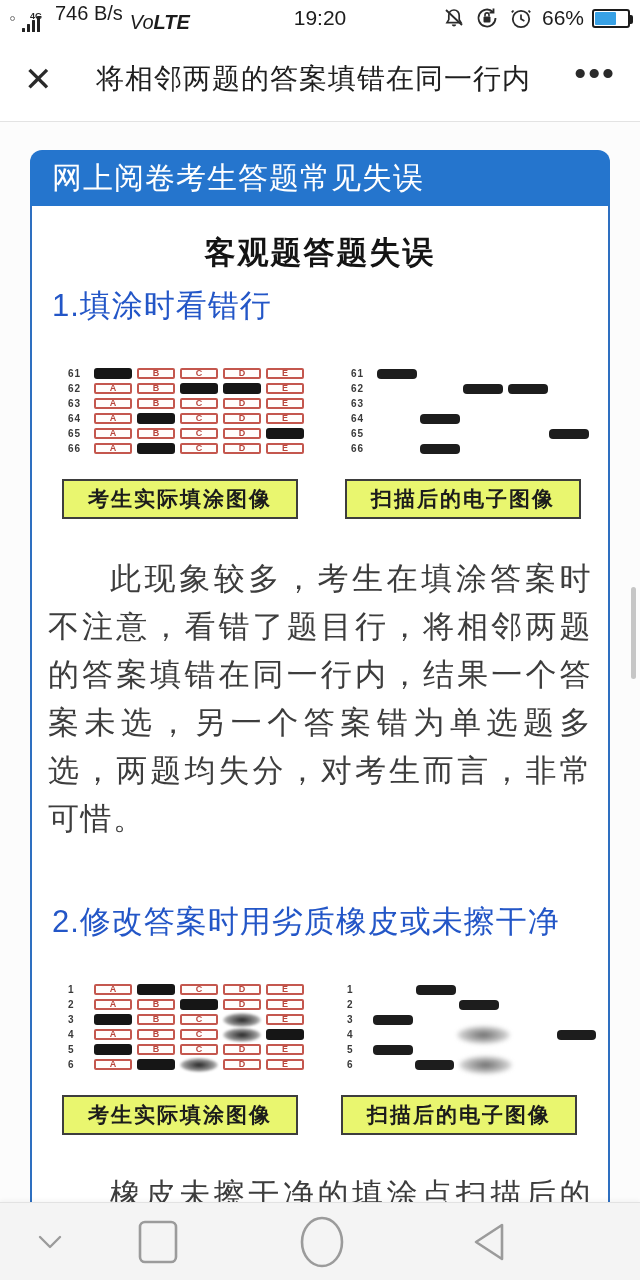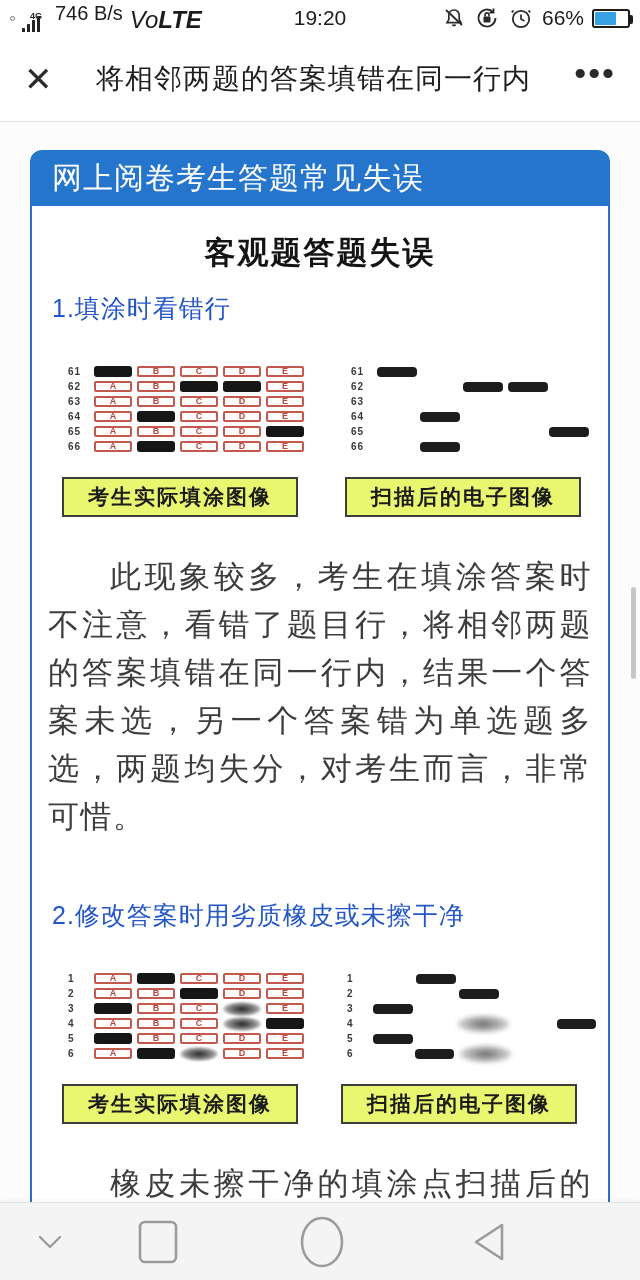--- a/index.html
+++ b/index.html
@@ -12,21 +12,21 @@
   .sb-left { display:flex; align-items:flex-end; gap:7px;justify-content:flex-end; }
   .sim-dot { width:5px; height:5px; border:1.5px solid #777; border-radius:50%; margin-bottom:14px; }
   .signal { position:relative; width:26px; height:22px; }
   .signal .bar { position:absolute; bottom:3px; width:3px; background:#222; border-radius:0.5px; }
   .signal .b1 { left:0;  height:4px; }
   .signal .b2 { left:5px; height:8px; }
   .signal .b3 { left:10px; height:12px; }
   .signal .b4 { left:15px; height:16px; }
   .signal .net-type { position:absolute; top:-2px; left:8px; font-size:9px; font-weight:700; color:#222; }
   .net-speed { font-size:20px; color:#1c1c1c; margin-bottom:10px; }
-  .volte { font-size:24px; font-style:italic; margin-bottom:1px; }
+  .volte { font-size:20px; font-style:italic; margin-bottom:1px; }
   .volte b { font-weight:800; }
   .sb-time { position:absolute; left:0; right:0; text-align:center; font-size:21px; color:#1c1c1c; }
   .sb-right { margin-left:auto; display:flex; align-items:center; gap:8px; z-index:2; }
   .sb-right svg { display:block; }
   .battery-pct { font-size:21px; color:#1c1c1c; }
   .battery { position:relative; width:38px; height:19px; border:2px solid #1c1c1c; border-radius:3px; background:#fff; }
   .battery .fill { position:absolute; left:1px; top:1px; bottom:1px; width:62%; background:#38a1e5; border-radius:1px; }
   .battery .nub { position:absolute; right:-5px; top:4px; width:3px; height:9px; background:#1c1c1c; border-radius:0 2px 2px 0; }
 
   
@@ -35,21 +35,21 @@
   .nav-title { flex:1; text-align:center; font-size:28px; color:#1f1f1f; letter-spacing:1px; white-space:nowrap; overflow:hidden; }
   .more-dots { font-size:34px; color:#2a2a2a; letter-spacing:2px; line-height:0.4; cursor:pointer; padding-bottom:10px; }
 
   
   .page { position:relative; height:1080px; background:#fcfcfc; overflow:hidden; }
   .card { margin:28px 30px 0 30px; width:580px; }
   .card-header { height:56px; background:#2575cd; border-radius:12px 12px 0 0; color:#ffffff; font-weight:400; font-size:30px; line-height:56px; padding-left:22px; letter-spacing:1px; }
   .card-body { background:#ffffff; border-left:2px solid #2e6fc0; border-right:2px solid #2e6fc0; padding:0 12px 30px 12px; min-height:970px; }
 
   .obj-title { text-align:center; font-size:31px; font-weight:700; color:#141414; padding-top:26px; letter-spacing:2px; }
-  .sec-heading { color:#2356c7; font-size:25px; font-weight:400; margin:18px 0 0 8px; letter-spacing:1px; }
+  .sec-heading { color:#2356c7; font-size:31px; font-weight:400; margin:11px 0 0 8px; letter-spacing:1px; }
 
   
   .figures { display:flex; margin-top:40px; }
   .sheet-fig { width:278px; }
   .sheet-fig + .sheet-fig { margin-left:14px; }
   .grid { padding-left:24px; min-height:96px; }
   .row { display:flex; align-items:center; height:13px; margin-bottom:2px; }
   .num { width:26px; font-size:10px; font-weight:700; color:#3a3a3a; letter-spacing:1px; }
   .cell { position:relative; width:38px; height:11px; margin-right:5px; display:flex; align-items:center; justify-content:center; border-radius:2px; }
   .cell.outline { border:2px solid #c4574e; background:#fffdfc; color:#b8463d; font-size:9px; font-weight:700; line-height:1; }

